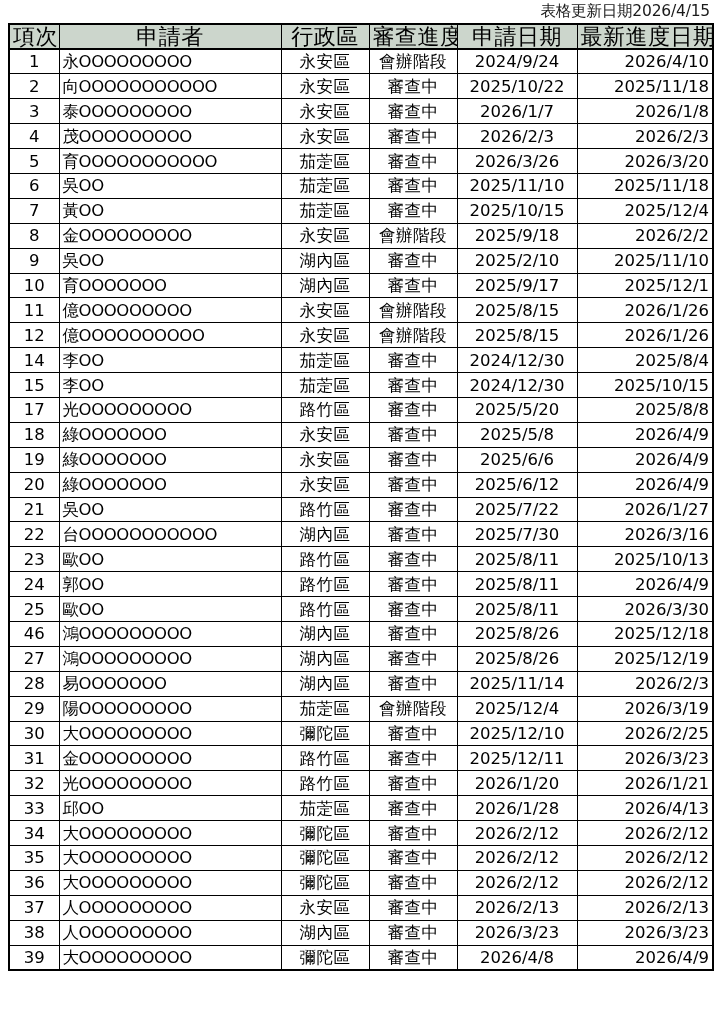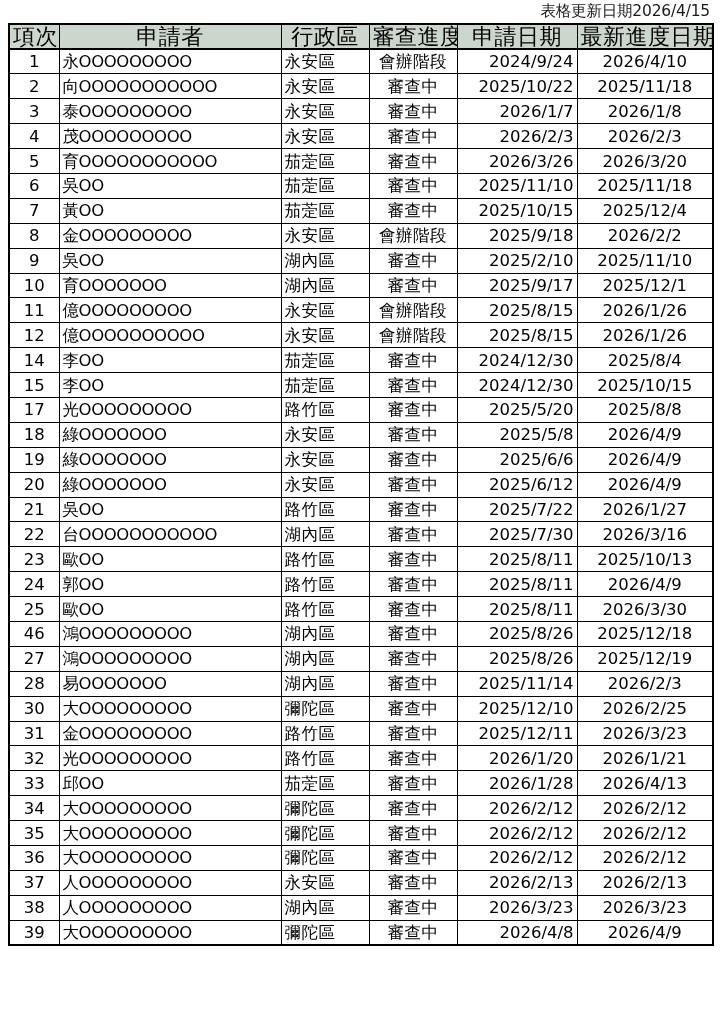--- a/index.html
+++ b/index.html
@@ -73,24 +73,24 @@
   table.grid thead th {
     background: #ccd6cc;
     text-align: center;
     font-size: 22px;
     letter-spacing: 0.5px;
     border-bottom: 2px solid #000000;
   }
   
   td.seq    { text-align: center; font-size: 16px; }
   td.name   { text-align: left;  letter-spacing: -0.4px; padding-left: 4px; }
-  td.dist   { text-align: left; letter-spacing: 0.5px; }
+  td.dist   { text-align: center; letter-spacing: 0.5px; }
   td.status { text-align: center; letter-spacing: 0.5px; }
-  td.apply  { text-align: right; font-size: 16px; }
-  td.latest { text-align: center; font-size: 16px; }
+  td.apply  { text-align: center; font-size: 16px; }
+  td.latest { text-align: right; font-size: 16px; }
 </style>
 </head>
 <body>
 
 <div class="page">
 
   <div class="update-line">表格更新日期2026/4/15</div>
 
   <div class="table-wrap">
     <table class="grid">
@@ -315,20 +315,28 @@
           </tr>
           <tr>
             <td class="seq">28</td>
             <td class="name">易OOOOOOO</td>
             <td class="dist">湖內區</td>
             <td class="status">審查中</td>
             <td class="apply">2025/11/14</td>
             <td class="latest">2026/2/3</td>
           </tr>
           <tr>
+            <td class="seq">29</td>
+            <td class="name">陽OOOOOOOOO</td>
+            <td class="dist">茄萣區</td>
+            <td class="status">會辦階段</td>
+            <td class="apply">2025/12/4</td>
+            <td class="latest">2026/3/19</td>
+          </tr>
+          <tr>
             <td class="seq">30</td>
             <td class="name">大OOOOOOOOO</td>
             <td class="dist">彌陀區</td>
             <td class="status">審查中</td>
             <td class="apply">2025/12/10</td>
             <td class="latest">2026/2/25</td>
           </tr>
           <tr>
             <td class="seq">31</td>
             <td class="name">金OOOOOOOOO</td>

